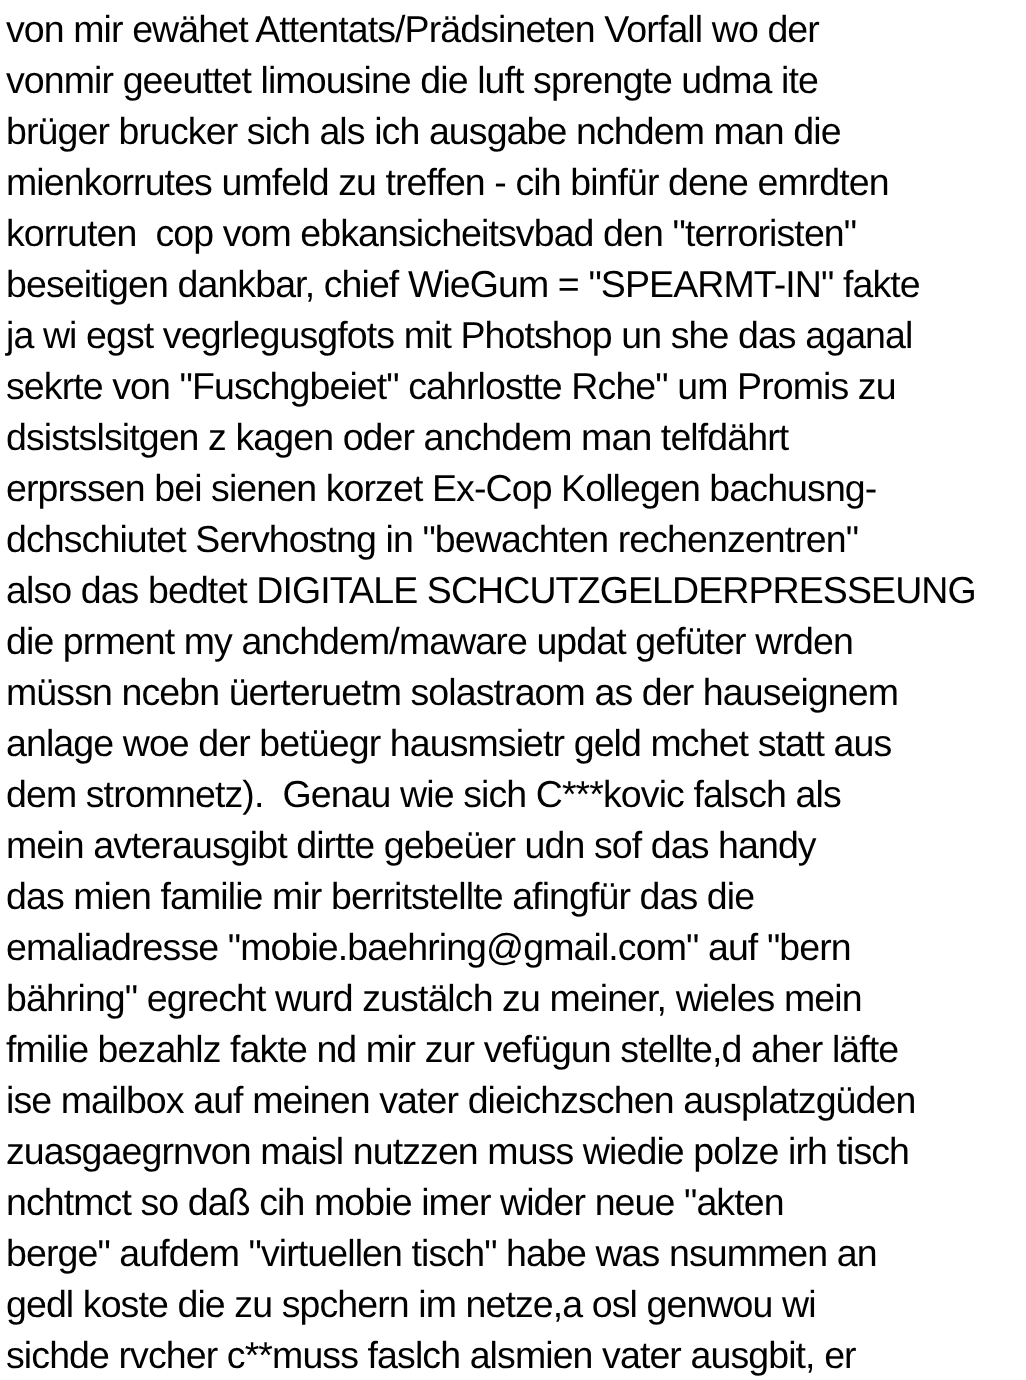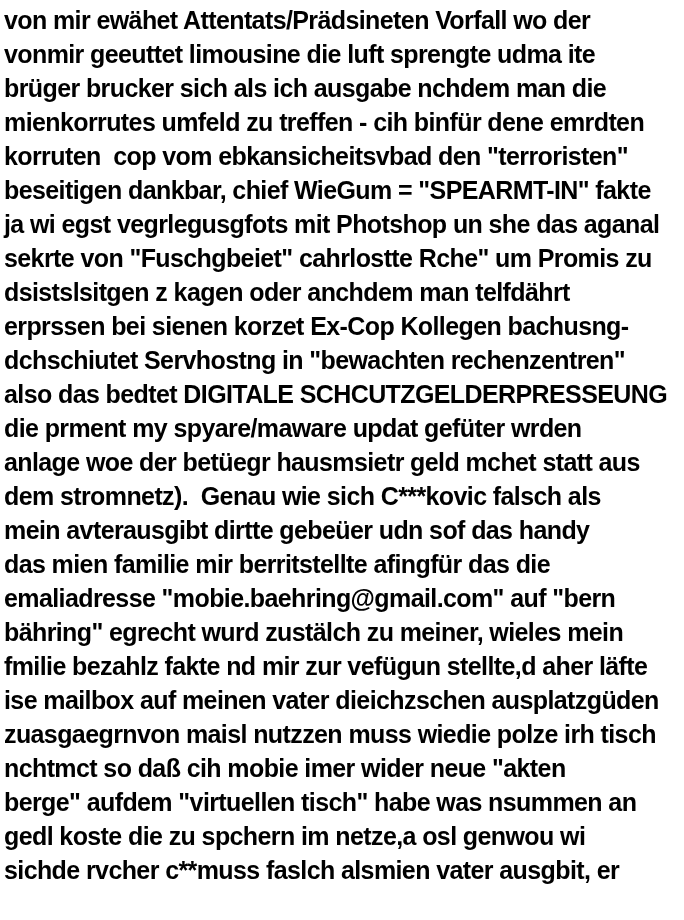--- a/index.html
+++ b/index.html
@@ -23,41 +23,41 @@
   .text-block {
     color: #000000;
     font-size: 25px;
     line-height: 34px;
     letter-spacing: -0.6px;
     font-weight: 400;
   }
   .text-line {
     white-space: pre;
     height: 34px;
-    font-weight: bold;
   }
 </style>
 </head>
 <body>
 
 <div class="page">
   <div class="text-block" id="text-block">
       <div class="text-line">von mir ewähet Attentats/Prädsineten Vorfall wo der</div>
       <div class="text-line">vonmir geeuttet limousine die luft sprengte udma ite</div>
       <div class="text-line">brüger brucker sich als ich ausgabe nchdem man die</div>
       <div class="text-line">mienkorrutes umfeld zu treffen - cih binfür dene emrdten</div>
       <div class="text-line">korruten  cop vom ebkansicheitsvbad den "terroristen"</div>
       <div class="text-line">beseitigen dankbar, chief WieGum = "SPEARMT-IN" fakte</div>
       <div class="text-line">ja wi egst vegrlegusgfots mit Photshop un she das aganal</div>
       <div class="text-line">sekrte von "Fuschgbeiet" cahrlostte Rche" um Promis zu</div>
       <div class="text-line">dsistslsitgen z kagen oder anchdem man telfdährt</div>
       <div class="text-line">erprssen bei sienen korzet Ex-Cop Kollegen bachusng-</div>
       <div class="text-line">dchschiutet Servhostng in "bewachten rechenzentren"</div>
       <div class="text-line">also das bedtet DIGITALE SCHCUTZGELDERPRESSEUNG</div>
-      <div class="text-line">die prment my spyare/maware updat gefüter wrden</div>
+      <div class="text-line">die prment my anchdem/maware updat gefüter wrden</div>
+      <div class="text-line">müssn ncebn üerteruetm solastraom as der hauseignem</div>
       <div class="text-line">anlage woe der betüegr hausmsietr geld mchet statt aus</div>
       <div class="text-line">dem stromnetz).  Genau wie sich C***kovic falsch als</div>
       <div class="text-line">mein avterausgibt dirtte gebeüer udn sof das handy</div>
       <div class="text-line">das mien familie mir berritstellte afingfür das die</div>
       <div class="text-line">emaliadresse "mobie.baehring@gmail.com" auf "bern</div>
       <div class="text-line">bähring" egrecht wurd zustälch zu meiner, wieles mein</div>
       <div class="text-line">fmilie bezahlz fakte nd mir zur vefügun stellte,d aher läfte</div>
       <div class="text-line">ise mailbox auf meinen vater dieichzschen ausplatzgüden</div>
       <div class="text-line">zuasgaegrnvon maisl nutzzen muss wiedie polze irh tisch</div>
       <div class="text-line">nchtmct so daß cih mobie imer wider neue "akten</div>

